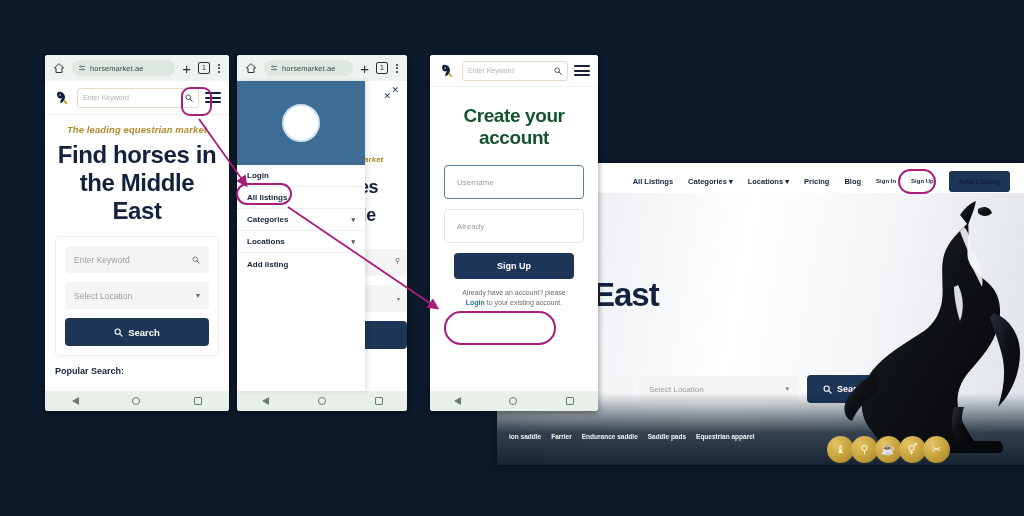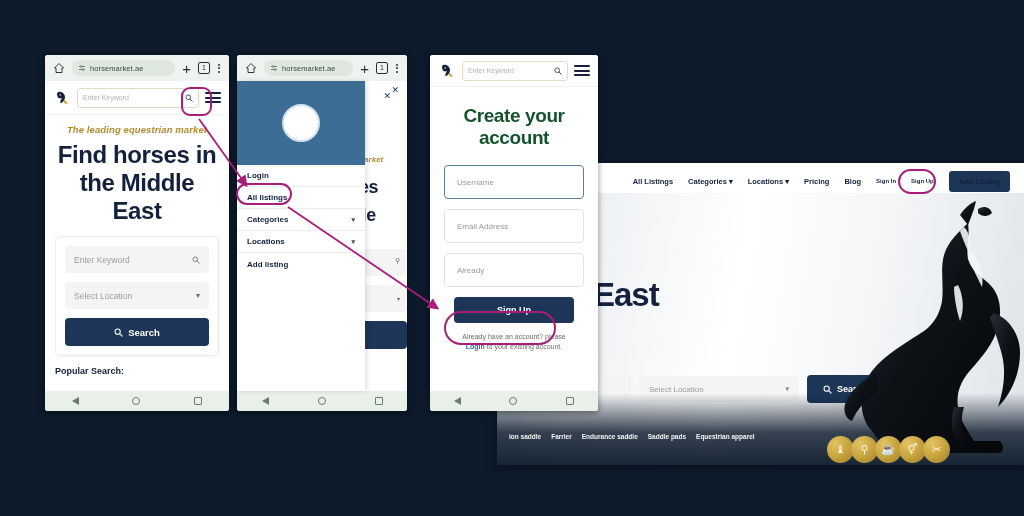--- a/index.html
+++ b/index.html
@@ -435,23 +435,20 @@
           <i></i>
         </span>
     </div>
 
     <div class="signup-h1">Create your account</div>
 
     <div class="f-input active">
       <span>Username</span>
     </div>
     <div class="f-input">
-      <span>Email Address</span>
-    </div>
-    <div class="f-input">
       <span>Already</span>
     </div>
 
     <div class="btn-signup" id="p3-signup">Sign Up</div>
 
     <div class="alt-text">
       <span>Already have an account? please</span><br>
       <b>Login</b>
       <span>to your existing account.</span>
     </div>

